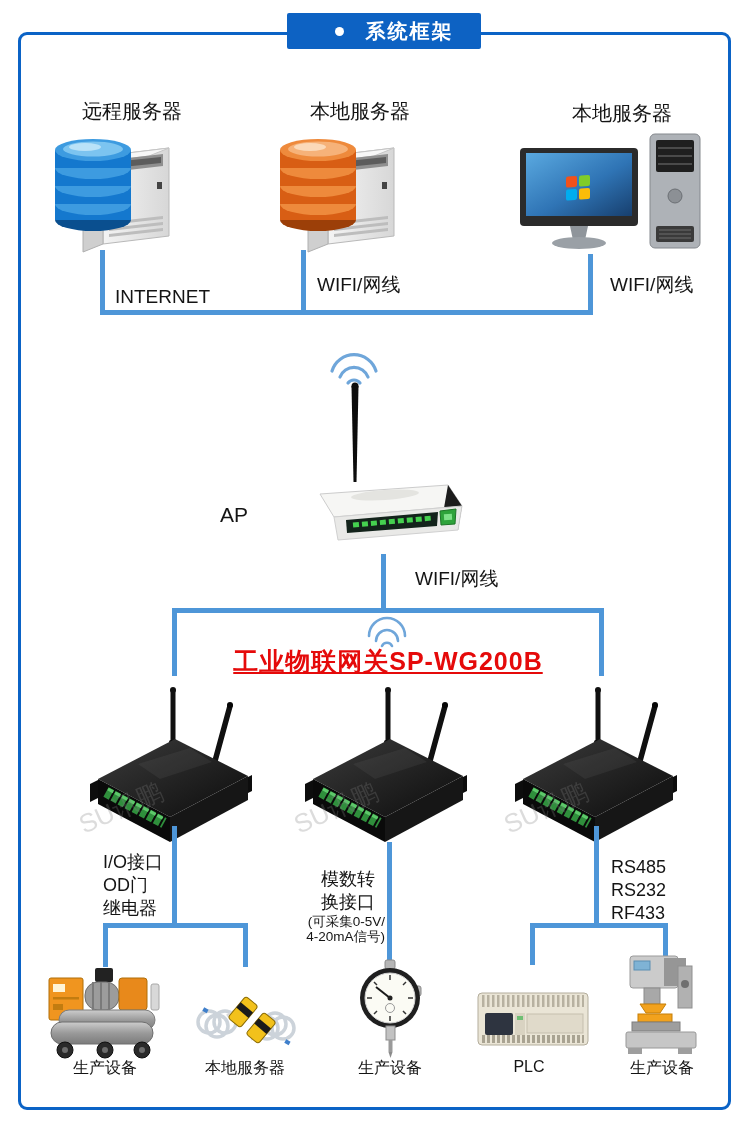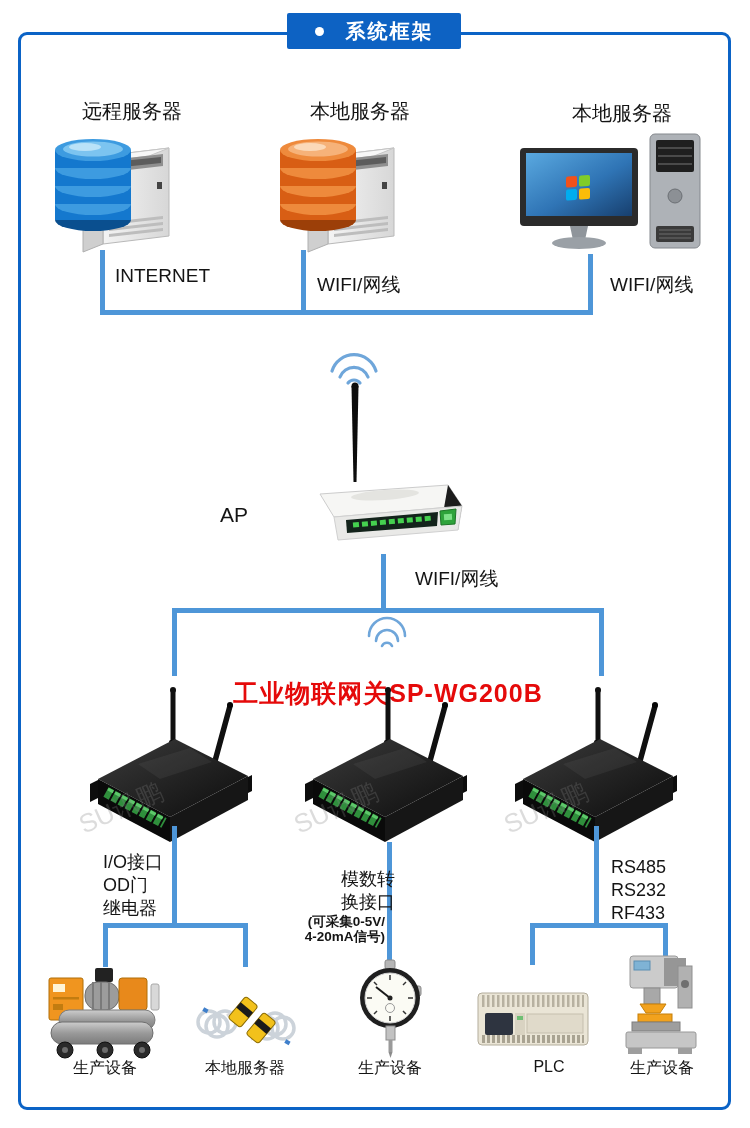--- a/index.html
+++ b/index.html
@@ -19,31 +19,31 @@
   .hline{position:absolute;height:5px;background:var(--cable)}
   .lbl{position:absolute;font-size:19px;color:var(--ink);white-space:nowrap}
   .lbl.center{text-align:right}
   .border-frame{
     position:absolute;left:18px;top:32px;width:713px;height:1078px;
     border:3px solid var(--border);border-radius:9px;box-sizing:border-box;
   }
   .title-tab{
     position:absolute;left:287px;top:13px;width:174px;height:36px;
     background:var(--titlebg);display:flex;align-items:center;justify-content:center;
-    gap:22px;border-radius:2px;
+    gap:22px;border-radius:2px;padding-left:20px;
   }
   .title-tab .bullet{width:9px;height:9px;border-radius:50%;background:#ffffff;flex:0 0 auto}
   .title-tab .txt{color:#ffffff;font-size:20px;font-weight:700;letter-spacing:2px}
   .server-lbl{font-size:20px;width:130px}
   .red-title{
-    position:absolute;left:90px;top:677px;width:596px;text-align:center;
-    color:var(--red);font-size:25px;font-weight:700;letter-spacing:1px;
+    position:absolute;left:90px;top:645px;width:596px;text-align:center;
+    color:var(--red);font-size:25px;font-weight:700;letter-spacing:1px;text-decoration:underline;
   }
   .port-lines{position:absolute;line-height:23px;font-size:18px}
-  .note-lines{position:absolute;line-height:15px;font-size:13.5px;font-weight:700}
+  .note-lines{position:absolute;line-height:15px;font-size:13.5px;font-weight:400}
   .dev-lbl{position:absolute;top:1058px;width:110px;text-align:center;font-size:16px}
   svg{position:absolute;overflow:visible}
 </style>
 </head>
 <body>
 
 <svg width="0" height="0">
   <defs>
     <linearGradient id="scrGrad" x1="0" y1="0" x2="1" y2="1">
       <stop offset="0" stop-color="#5AA9E0"></stop>
@@ -148,21 +148,21 @@
   <line x1="141" y1="98" x2="173" y2="98" stroke="#5c5c5c" stroke-width="1.5"></line>
   <line x1="141" y1="102" x2="173" y2="102" stroke="#5c5c5c" stroke-width="1.5"></line>
   <line x1="141" y1="106" x2="173" y2="106" stroke="#5c5c5c" stroke-width="1.5"></line>
 </svg>
 
 <div class="vline" style="left:100px;top:250px;height:62px"></div>
 <div class="vline" style="left:301px;top:250px;height:62px"></div>
 <div class="vline" style="left:588px;top:254px;height:58px"></div>
 <div class="hline" style="left:100px;top:310px;width:493px"></div>
 
-<div class="lbl" style="left:115px;top:265px">INTERNET</div>
+<div class="lbl" style="left:115px;top:286px">INTERNET</div>
 <div class="lbl" style="left:317px;top:272px">WIFI/网线</div>
 <div class="lbl" style="left:610px;top:272px">WIFI/网线</div>
 
 <svg style="left:324px;top:342px" width="60" height="44" viewBox="0 0 60 44">
   <g fill="none" stroke="#6FA6DA" stroke-width="3.2" stroke-linecap="round">
     <path d="M8,29 A23,23 0 0 1 52,29"></path>
     <path d="M16,35 A15,15 0 0 1 44,35"></path>
     <path d="M24,41 A7.5,7.5 0 0 1 36,41"></path>
   </g>
 </svg>
@@ -253,21 +253,21 @@
 <div class="vline" style="left:172px;top:826px;height:102px"></div>
 <div class="vline" style="left:387px;top:842px;height:122px"></div>
 <div class="vline" style="left:594px;top:826px;height:102px"></div>
 
 <div class="port-lines" style="left:103px;top:851px">
   <div>I/O接口</div>
   <div>OD门</div>
   <div>继电器</div>
 </div>
 
-<div class="port-lines right" style="left:295px;top:868px;width:100px;text-align:right">
+<div class="port-lines right" style="left:275px;top:868px;width:100px;text-align:right">
   <div>模数转</div>
   <div>换接口</div>
 </div>
 <div class="note-lines" style="left:273px;top:914px;width:112px;text-align:right">
   <div>(可采集0-5V/</div>
   <div>4-20mA信号)</div>
 </div>
 
 <div class="port-lines" style="left:611px;top:856px">
   <div>RS485</div>
@@ -372,14 +372,14 @@
   <rect x="20" y="62" width="34" height="8" fill="#F2A21D" stroke="#c57f08"></rect>
   <rect x="14" y="70" width="48" height="9" fill="#9e9e9e" stroke="#7f7f7f"></rect>
   <rect x="8" y="80" width="70" height="16" rx="2" fill="#c6c6c6" stroke="#989898"></rect>
   <rect x="10" y="96" width="14" height="6" fill="#9e9e9e"></rect>
   <rect x="60" y="96" width="14" height="6" fill="#9e9e9e"></rect>
 </svg>
 
 <div class="dev-lbl" style="left:50px">生产设备</div>
 <div class="dev-lbl" style="left:190px">本地服务器</div>
 <div class="dev-lbl" style="left:335px">生产设备</div>
-<div class="dev-lbl" style="left:494px">PLC</div>
+<div class="dev-lbl" style="left:474px">PLC</div>
 <div class="dev-lbl" style="left:607px">生产设备</div>
 
 </body></html>

